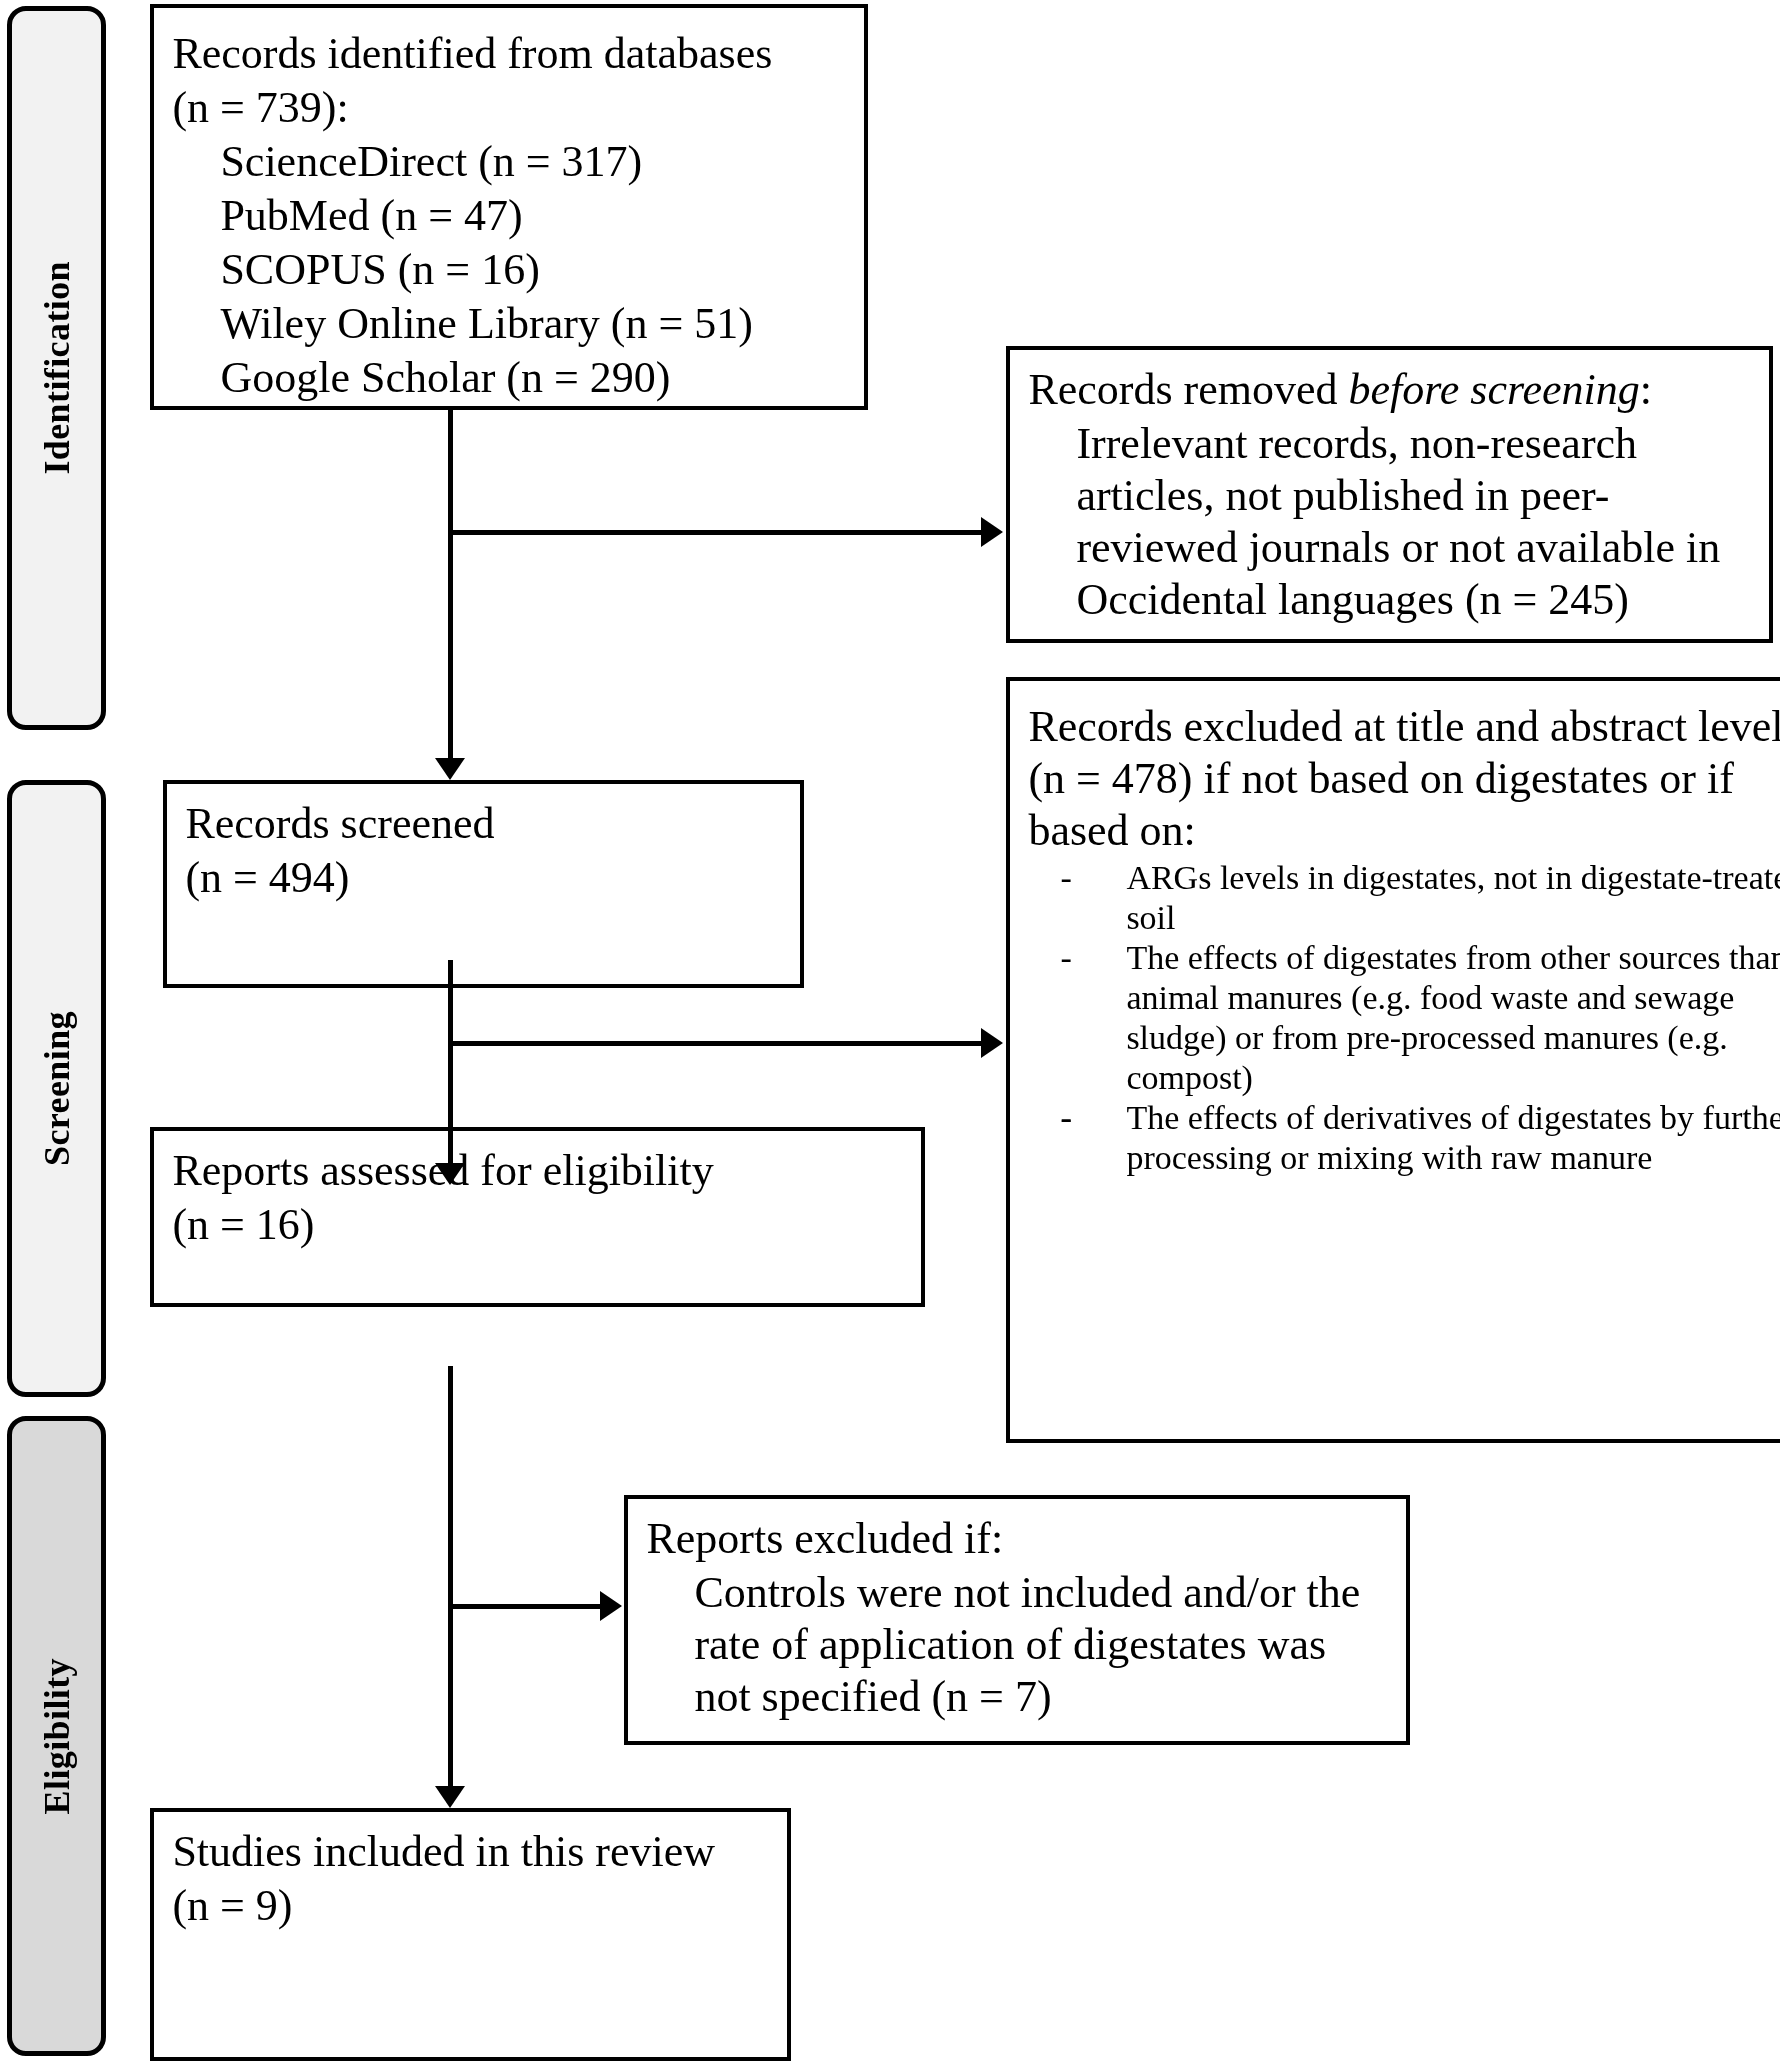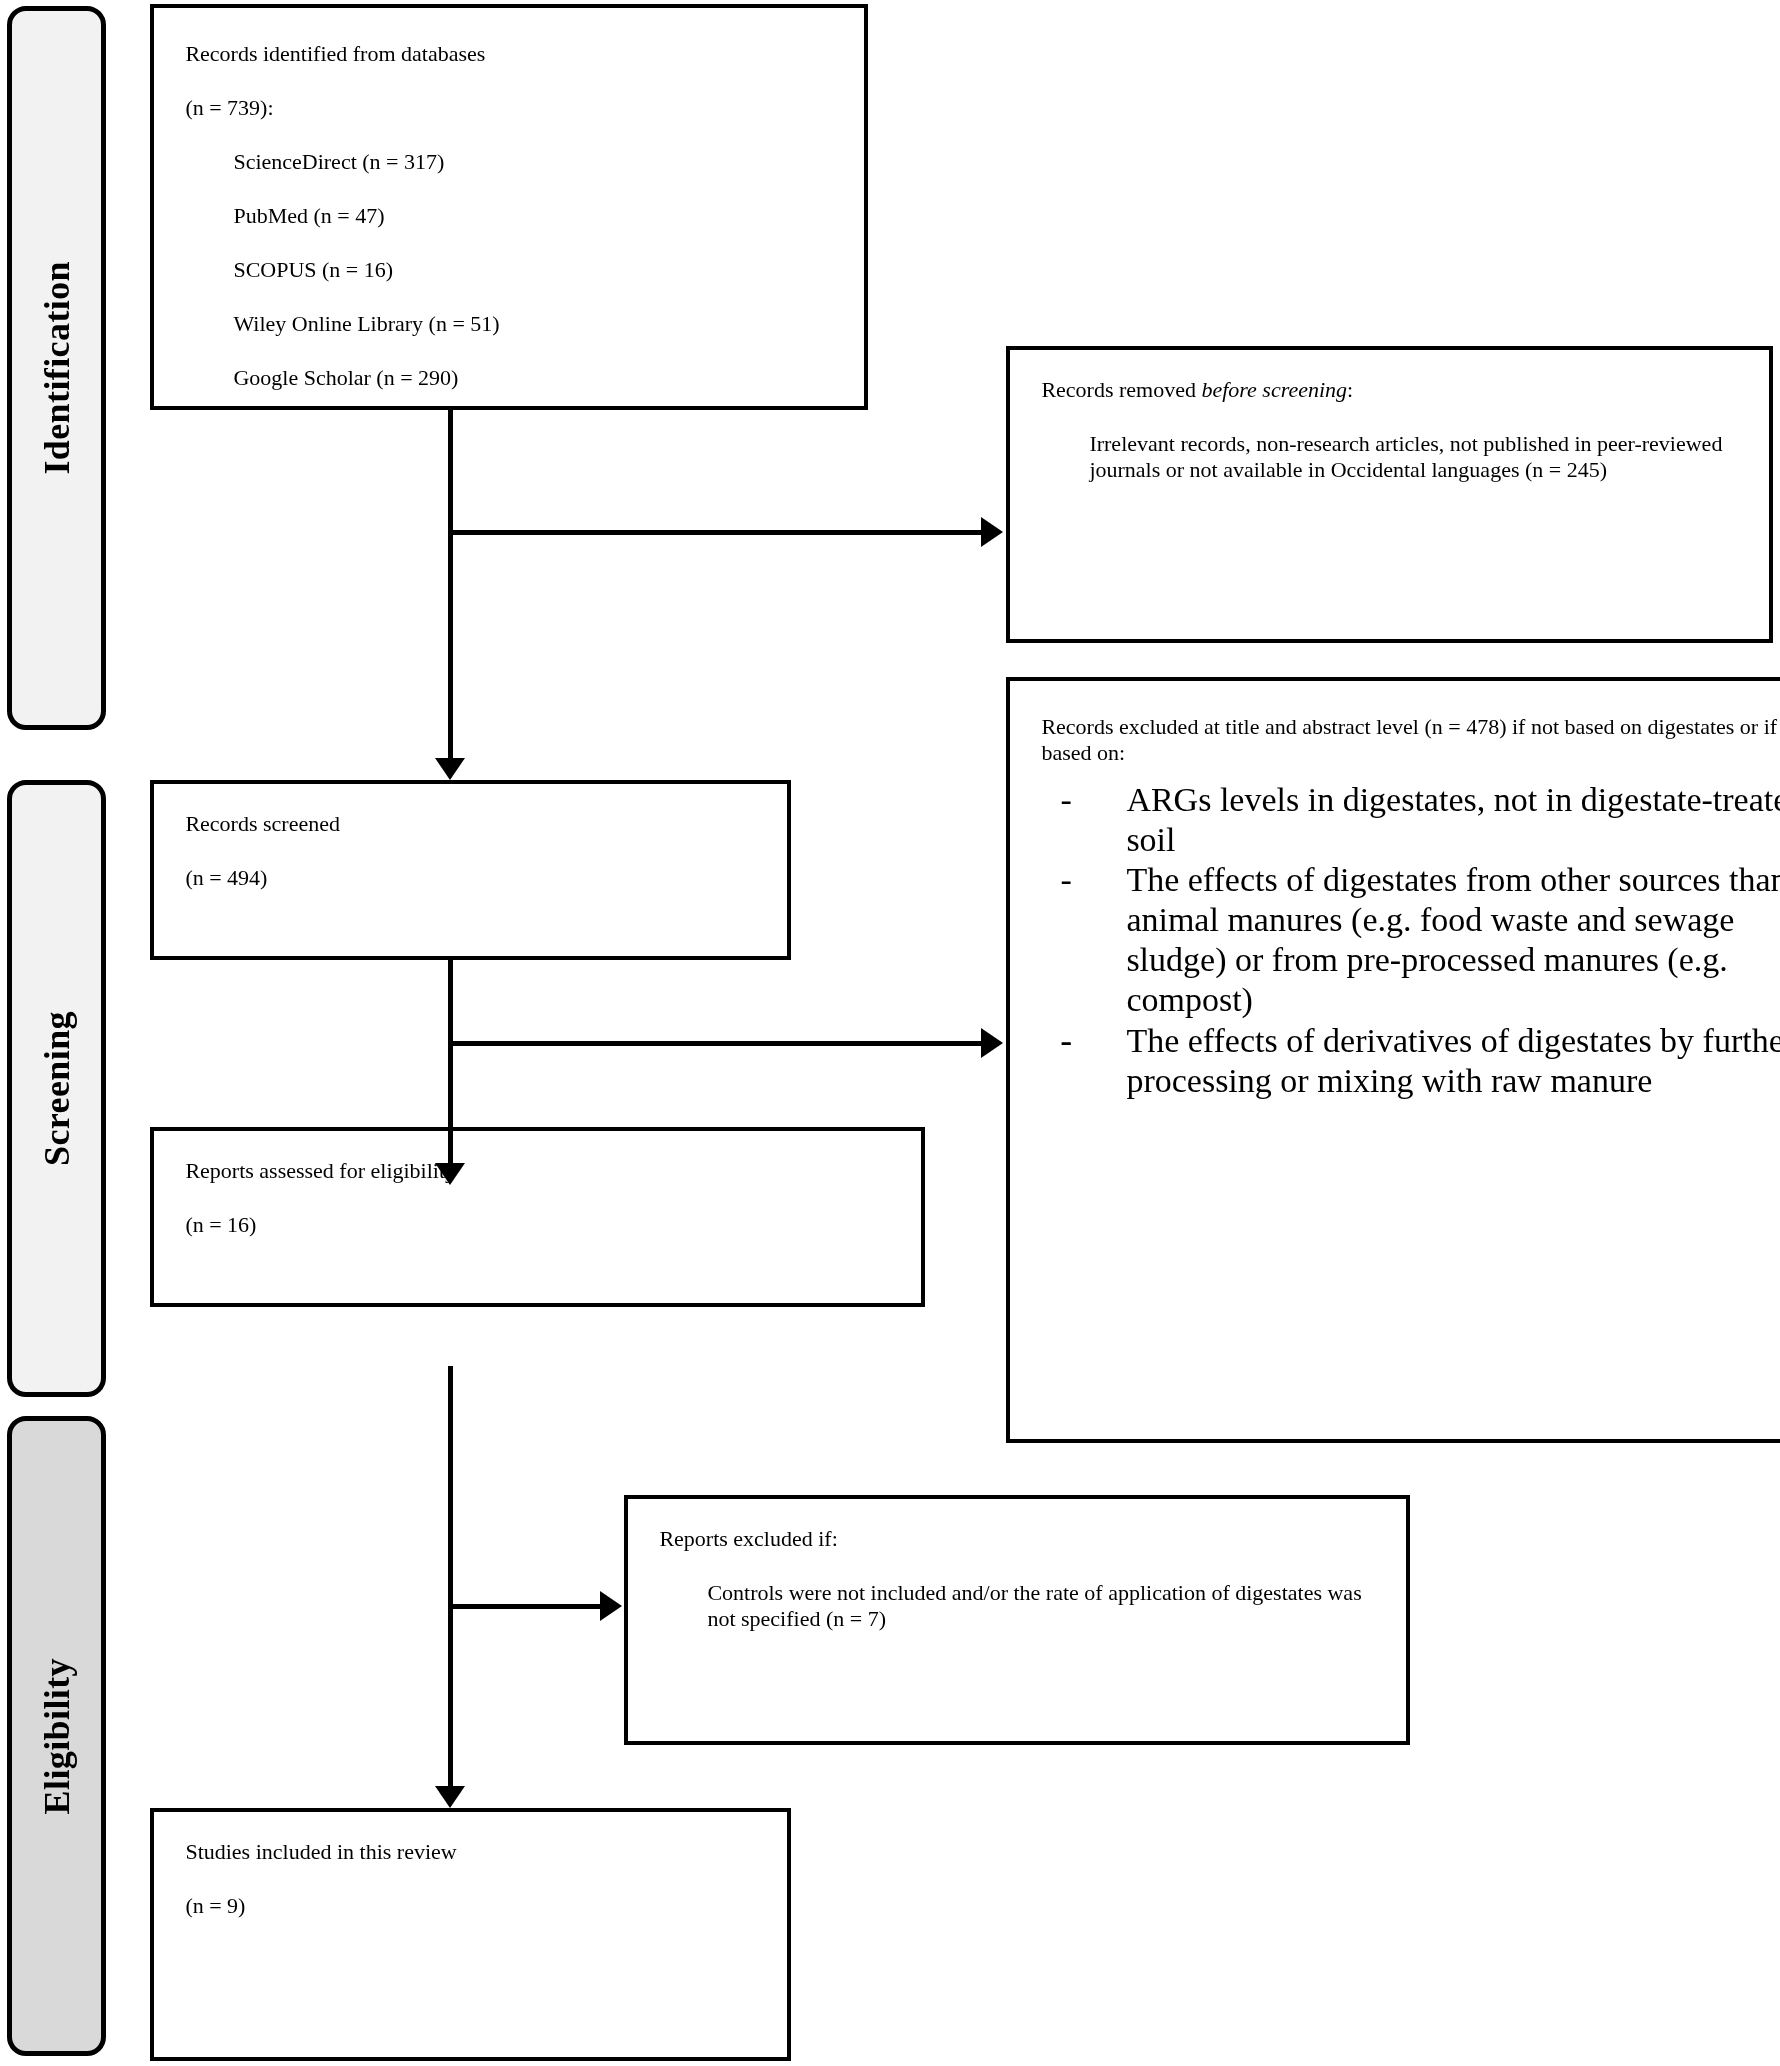--- a/index.html
+++ b/index.html
@@ -43,22 +43,22 @@
     position: absolute;
     border: 4.3px solid #000000;
     box-sizing: border-box;
     background: #ffffff;
     padding: 13px 17.4px;
     display: flex;
     flex-direction: column;
     justify-content: flex-start;
   }
   .box p {
-    margin: 14px;
-    font-size: 22px;
+    margin: 1px;
+    font-size: 44px;
     line-height: 1.18;
   }
   .box p.indent-1 { padding-left: 48px; text-indent: 0; }
   .italic { font-style: italic; }
 
   
   .dash-list {
     margin: 0;
     padding: 0;
     list-style: none;
@@ -139,21 +139,21 @@
   <div class="box" style="left:1006px; top:677px; width:842px; height:766px; justify-content:flex-start; padding-top:19px;">
     <p>Records excluded at title and abstract level (n = 478) if not based on digestates or if based on:</p>
     <ul class="dash-list">
       <li><span class="dash">-</span><span>ARGs levels in digestates, not in digestate-treated soil</span></li>
       <li><span class="dash">-</span><span>The effects of digestates from other sources than animal manures (e.g. food waste and sewage sludge) or from pre-processed manures (e.g. compost)</span></li>
       <li><span class="dash">-</span></li>
       <li><span class="dash">-</span><span>The effects of derivatives of digestates by further processing or mixing with raw manure</span></li>
     </ul>
   </div>
 
-  <div class="box" style="left:150px; top:780px; width:641px; height:180px;">
+  <div class="box" style="left:163px; top:780px; width:641px; height:208px;">
     <p>Records screened</p>
     <p>(n = 494)</p>
   </div>
 
   <div class="box" style="left:150px; top:1127px; width:775px; height:180px;">
     <p>Reports assessed for eligibility</p>
     <p>(n = 16)</p>
   </div>
 
   <div class="box" style="left:624px; top:1495px; width:786px; height:250px;">

